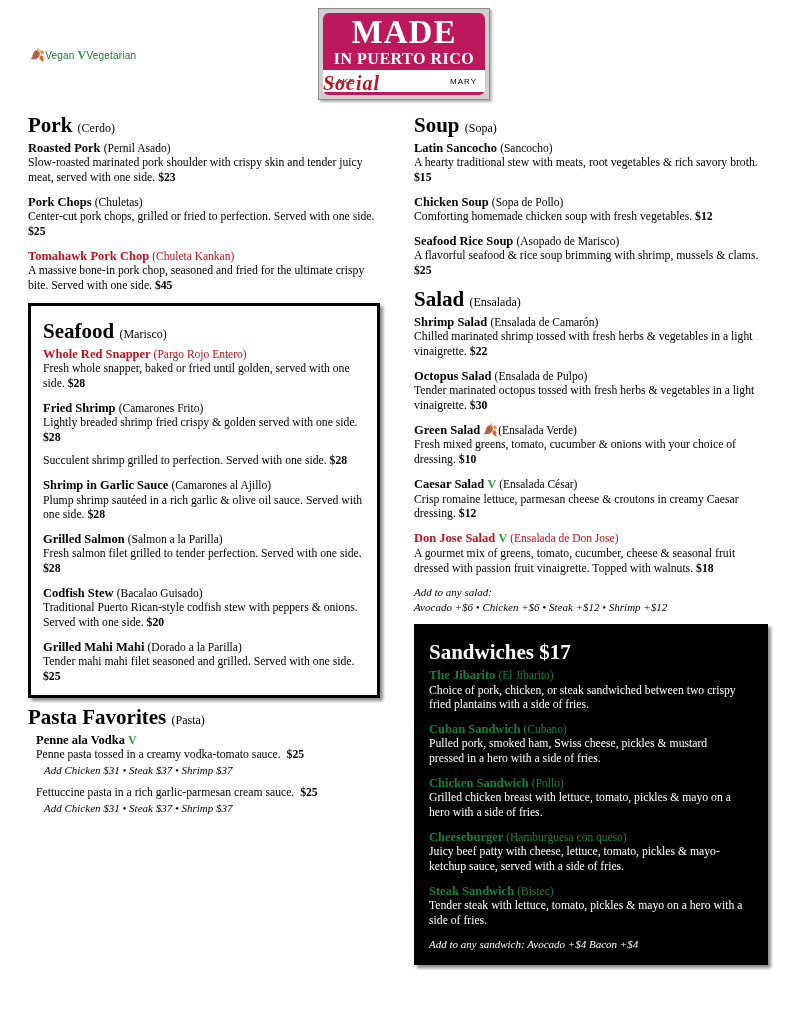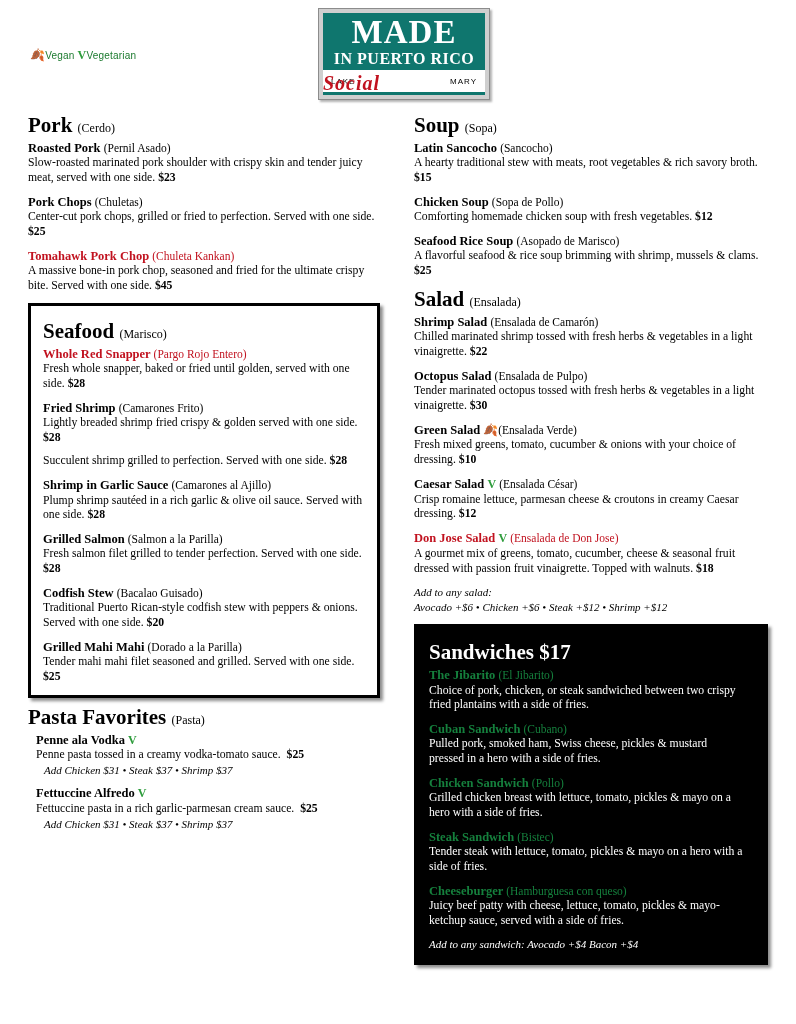--- a/index.html
+++ b/index.html
@@ -45,24 +45,25 @@
     left: 318px;
     top: 8px;
     width: 172px;
     height: 92px;
     background: #cfcfcf;
     border: 1px solid #8c8c8c;
     box-shadow: 2px 2px 2px rgba(0,0,0,.3);
     padding: 4px;
   }
   .logo-inner {
-    background: #0f766e;
+    background: #be185d;
     width: 100%;
     height: 100%;
     position: relative;
+    border-radius: 6px;
   }
   .logo-made {
     position: absolute;
     left: 0; right: 0; top: 2px;
     text-align: center;
     color: #fff;
     font-family: "Liberation Serif", serif;
     font-weight: bold;
     font-size: 33px;
     letter-spacing: 1px;
@@ -337,24 +338,20 @@
           <span class="v-glyph">V</span>
         </div>
         <div class="item-desc">
           <span>Penne pasta tossed in a creamy vodka-tomato sauce.</span>
           &nbsp;<span class="price">$25</span>
         </div>
         <div class="addto-line indent">Add Chicken $31 • Steak $37 • Shrimp $37</div>
       </div>
 
       <div class="item pasta-item">
-        <div class="item-name">
-          <span>Fettuccine Alfredo</span>
-          <span class="v-glyph">V</span>
-        </div>
         <div class="item-desc">
           <span>Fettuccine pasta in a rich garlic-parmesan cream sauce.</span>
           &nbsp;<span class="price">$25</span>
         </div>
         <div class="addto-line indent">Add Chicken $31 • Steak $37 • Shrimp $37</div>
       </div>
     </div>
 
   </div>
 
@@ -489,31 +486,31 @@
       <div class="item">
         <div class="item-name">
           <span>Chicken Sandwich</span>
           <span class="paren">(Pollo)</span>
         </div>
         <div class="item-desc">Grilled chicken breast with lettuce, tomato, pickles &amp; mayo on a hero with a side of fries.</div>
       </div>
 
       <div class="item">
         <div class="item-name">
+          <span>Cheeseburger</span>
+          <span class="paren">(Hamburguesa con queso)</span>
+        </div>
+        <div class="item-desc">Juicy beef patty with cheese, lettuce, tomato, pickles &amp; mayo-ketchup sauce, served with a side of fries.</div>
+      </div>
+
+      <div class="item">
+        <div class="item-name">
           <span>Steak Sandwich</span>
           <span class="paren">(Bistec)</span>
         </div>
         <div class="item-desc">Tender steak with lettuce, tomato, pickles &amp; mayo on a hero with a side of fries.</div>
       </div>
 
-      <div class="item">
-        <div class="item-name">
-          <span>Cheeseburger</span>
-          <span class="paren">(Hamburguesa con queso)</span>
-        </div>
-        <div class="item-desc">Juicy beef patty with cheese, lettuce, tomato, pickles &amp; mayo-ketchup sauce, served with a side of fries.</div>
-      </div>
-
       <div class="addto-line">Add to any sandwich: Avocado +$4  Bacon +$4</div>
     </div>
 
   </div>
 </div>
 
 </body></html>

